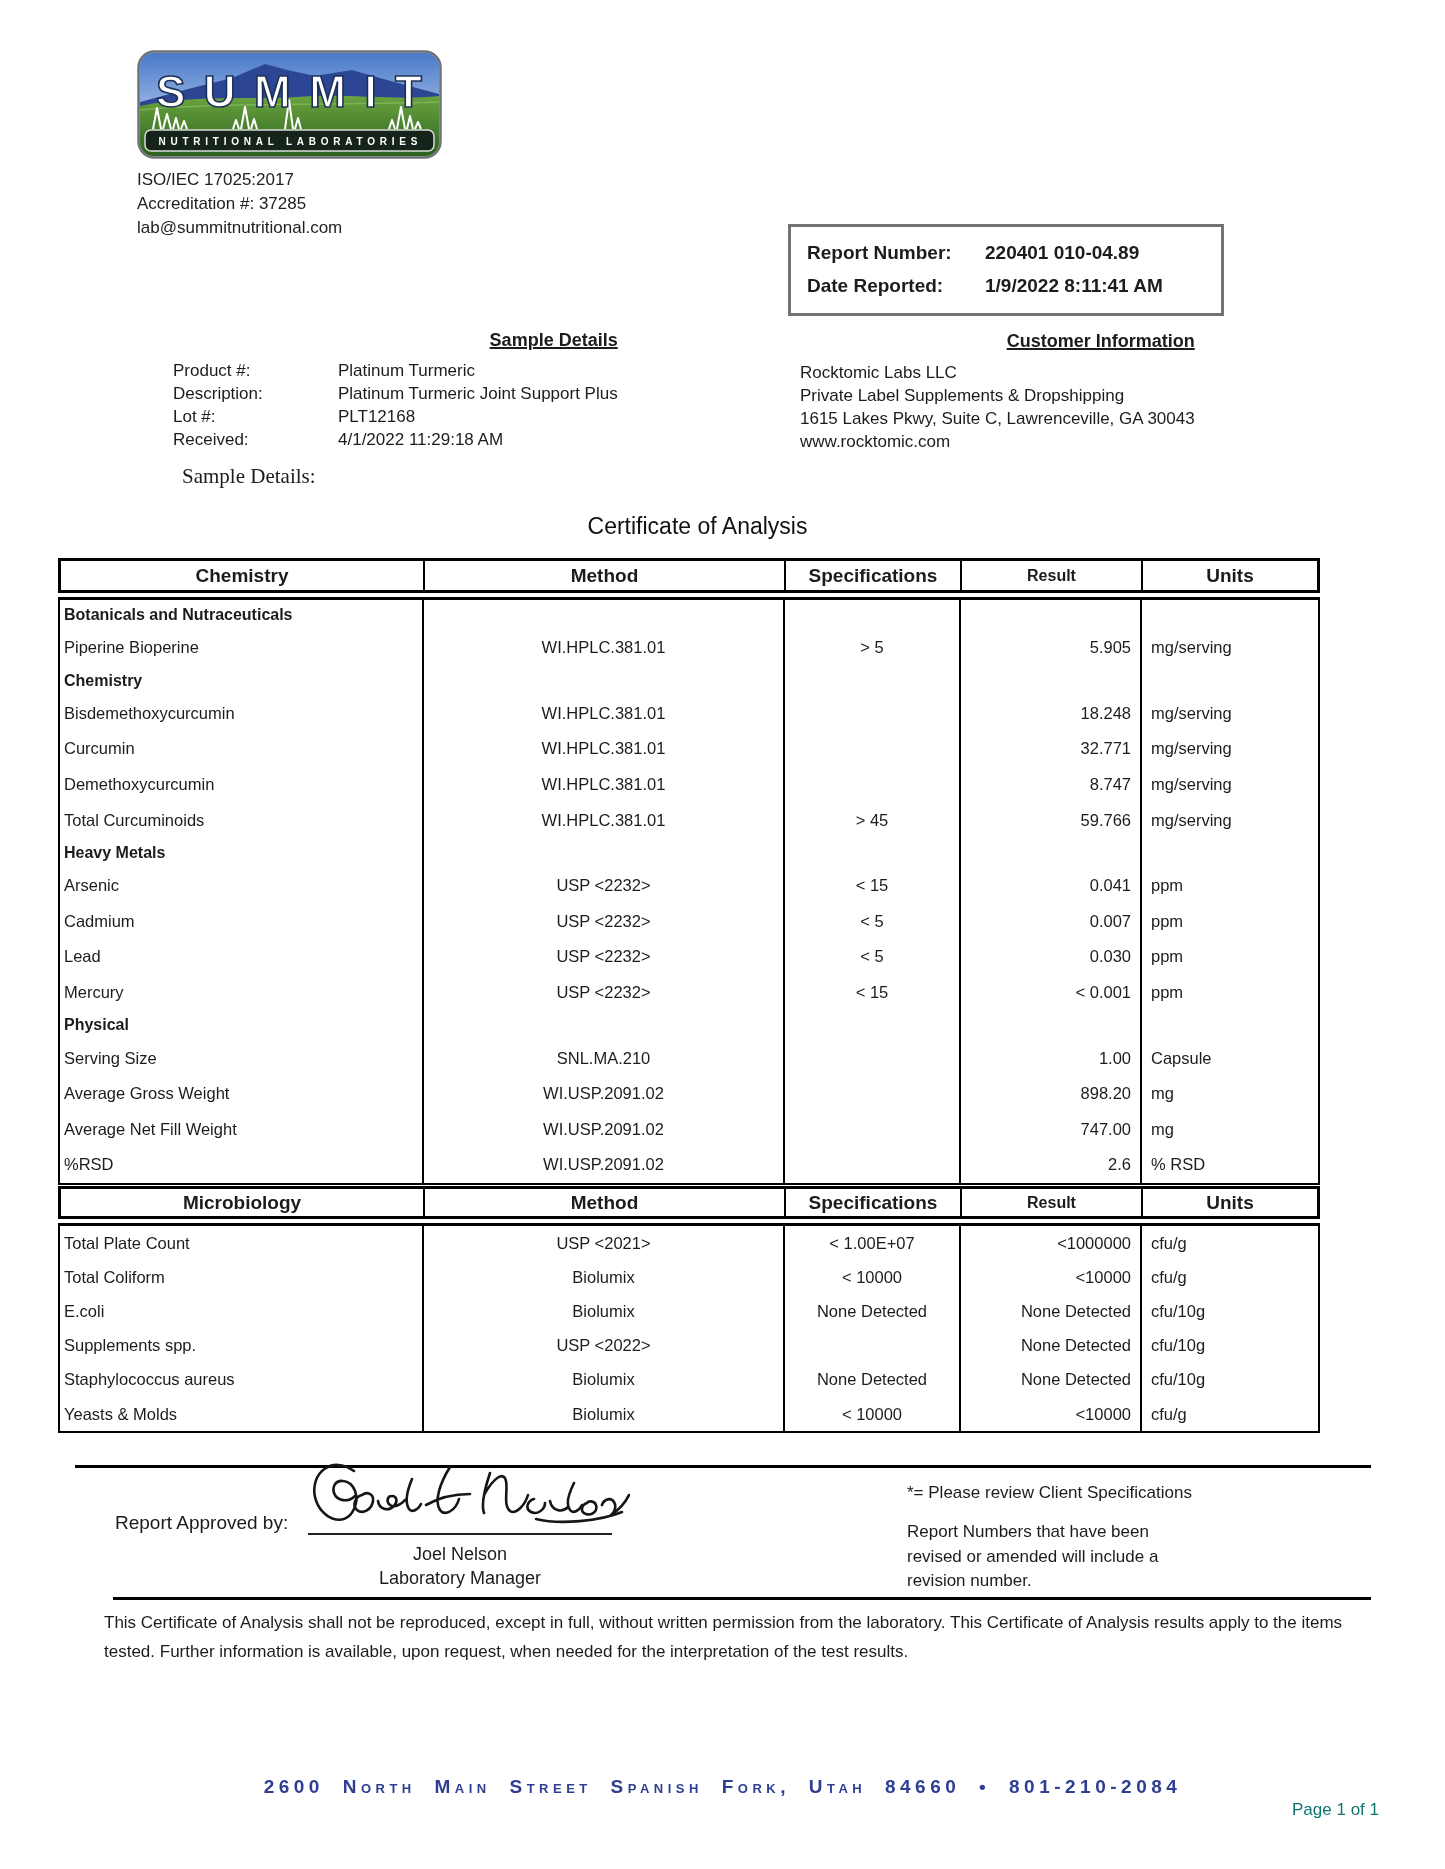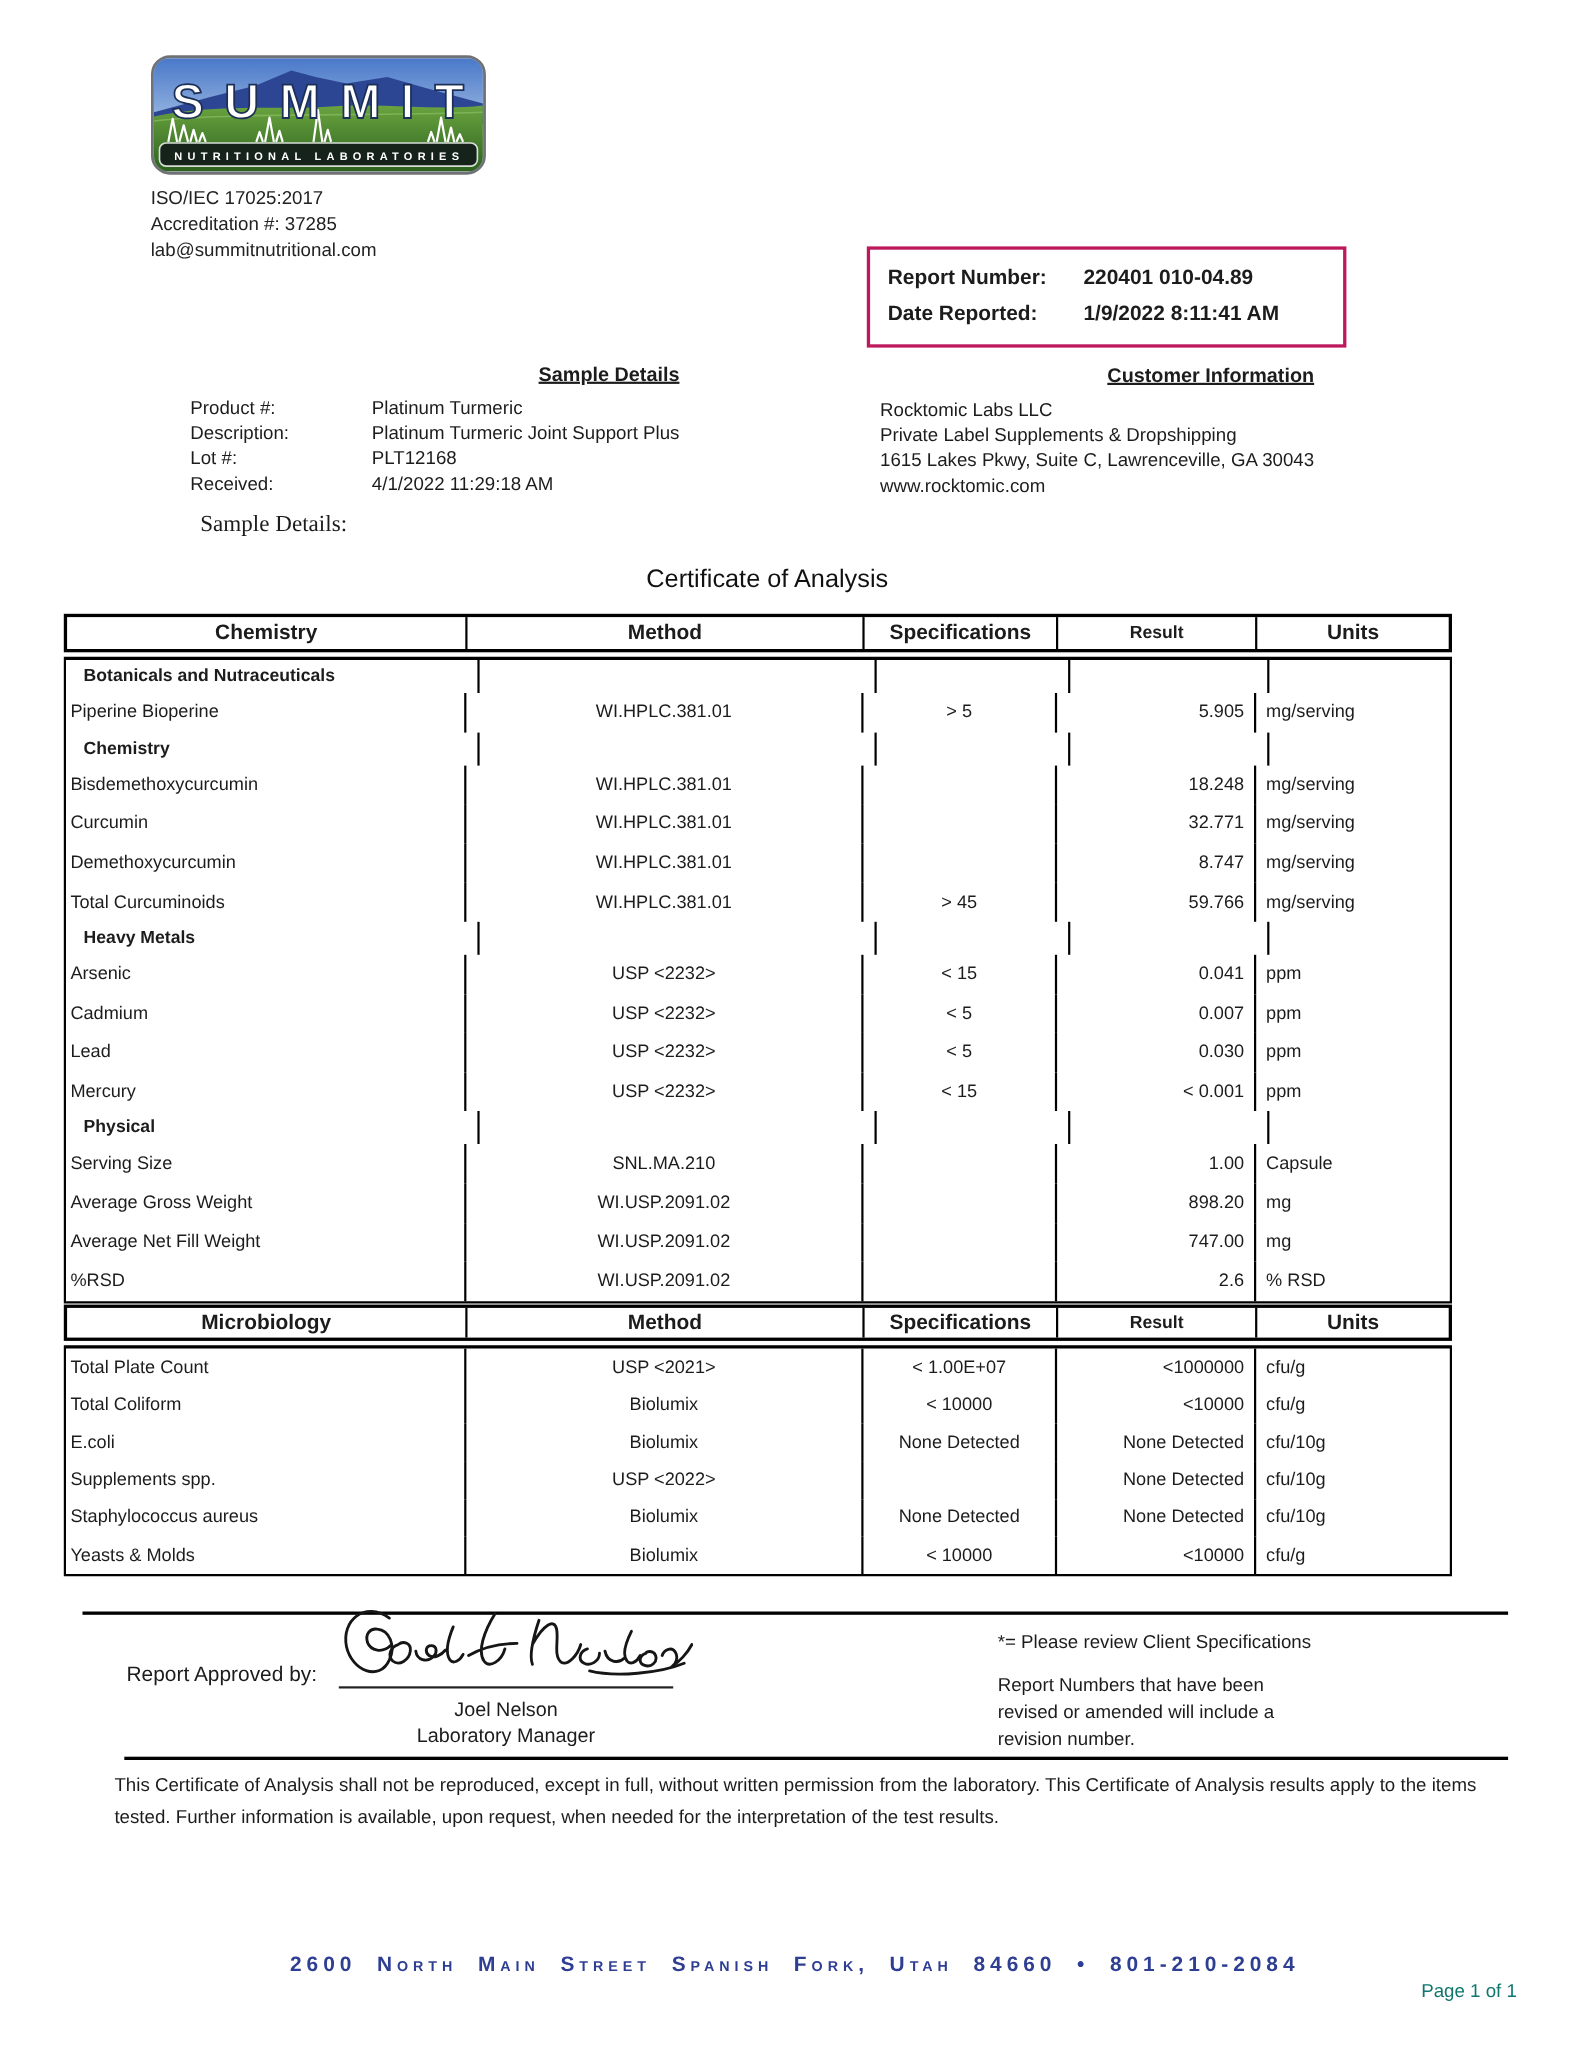--- a/index.html
+++ b/index.html
@@ -9,21 +9,21 @@
     font-family:"Liberation Sans","DejaVu Sans",sans-serif;
     color:#1c1c1c;
   }
   .abs{position:absolute;}
 
   
   .accred{left:137px;top:168px;font-size:17px;line-height:24px;color:#222;}
 
   
   .report-box{
-    left:788px;top:224px;width:436px;border:3px solid #be185d;
+    left:788px;top:224px;width:436px;border:3px solid #737373;
     padding:9px 16px 11px 16px;box-sizing:border-box;
   }
   .report-row{display:grid;grid-template-columns:178px 1fr;font-size:19px;font-weight:bold;line-height:33px;}
 
   
   .sec-heading{font-size:18px;font-weight:bold;text-decoration:underline;text-decoration-thickness:2px;margin:0 0 8px 0;text-align:right;}
   .sample{left:173px;top:330px;}
   .field-row{display:grid;grid-template-columns:165px 1fr;font-size:17px;line-height:23px;}
   .customer{left:800px;top:330px;font-size:17px;line-height:23px;}
   .sample-extra{left:182px;top:464px;font-size:21px;font-family:Liberation Serif, serif;}
@@ -37,21 +37,21 @@
     display:grid;grid-template-columns:364px 361px 176px 181px 1fr;
     border:3px solid #000;box-sizing:border-box;height:35px;
   }
   .t-head .hc{display:flex;align-items:center;justify-content:center;
     font-weight:bold;font-size:19px;border-right:2px solid #000;}
   .t-head .hc:last-child{border-right:none;}
   .t-head .hc.h-result{font-size:16px;}
   .t-body{margin-top:4px;border:2px solid #000;border-top-width:3px;box-sizing:border-box;}
   .t-row{display:grid;grid-template-columns:364px 361px 176px 181px 1fr;height:35.6px;}
   .micro .t-row{height:34.2px;}
-  .t-row.section-row{height:30px;padding-left:12px;}
+  .t-row.section-row{height:30px;}
   .t-cell{display:flex;align-items:center;font-size:16.5px;border-right:2px solid #000;overflow:hidden;}
   .t-cell:last-child{border-right:none;}
   .c-analyte{padding-left:4px;justify-content:flex-start;}
   .c-method,.c-spec{justify-content:center;text-align:center;}
   .c-result{justify-content:flex-end;padding-right:9px;text-align:right;}
   .c-units{justify-content:flex-start;padding-left:9px;}
   .section-row .c-analyte{font-weight:bold;font-size:16px;}
 
   
   .rule{background:#000;height:3px;}

